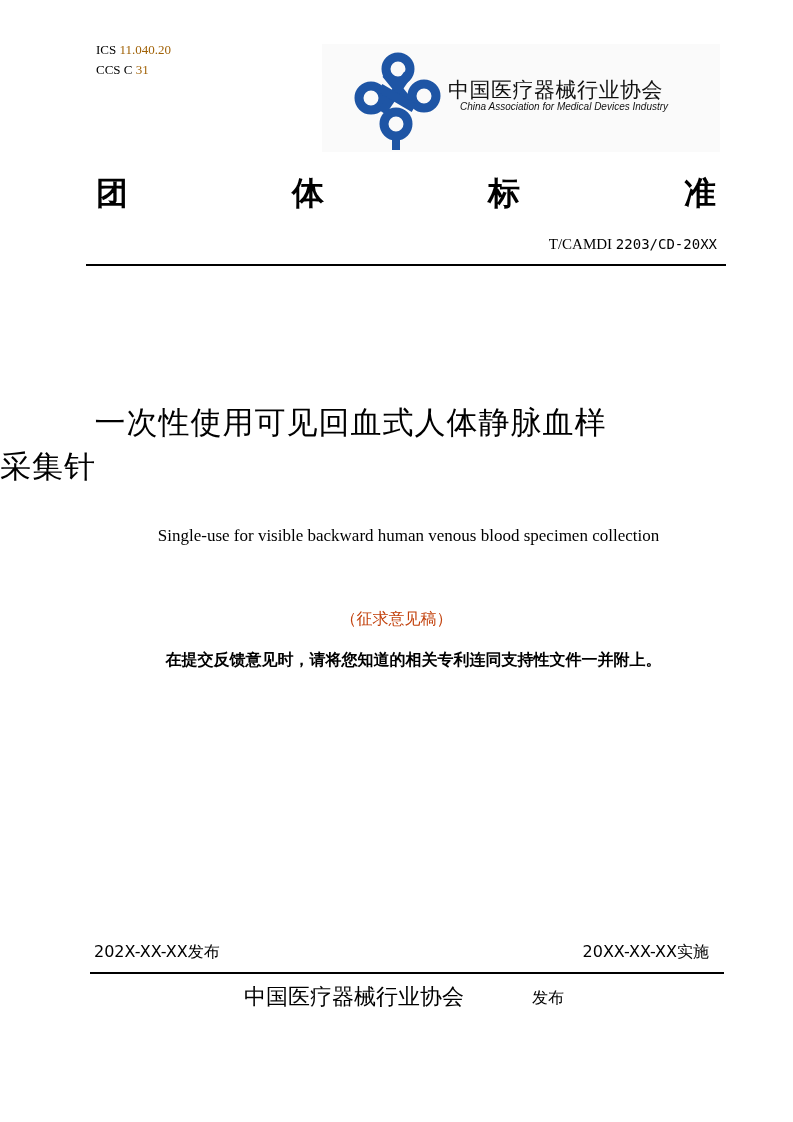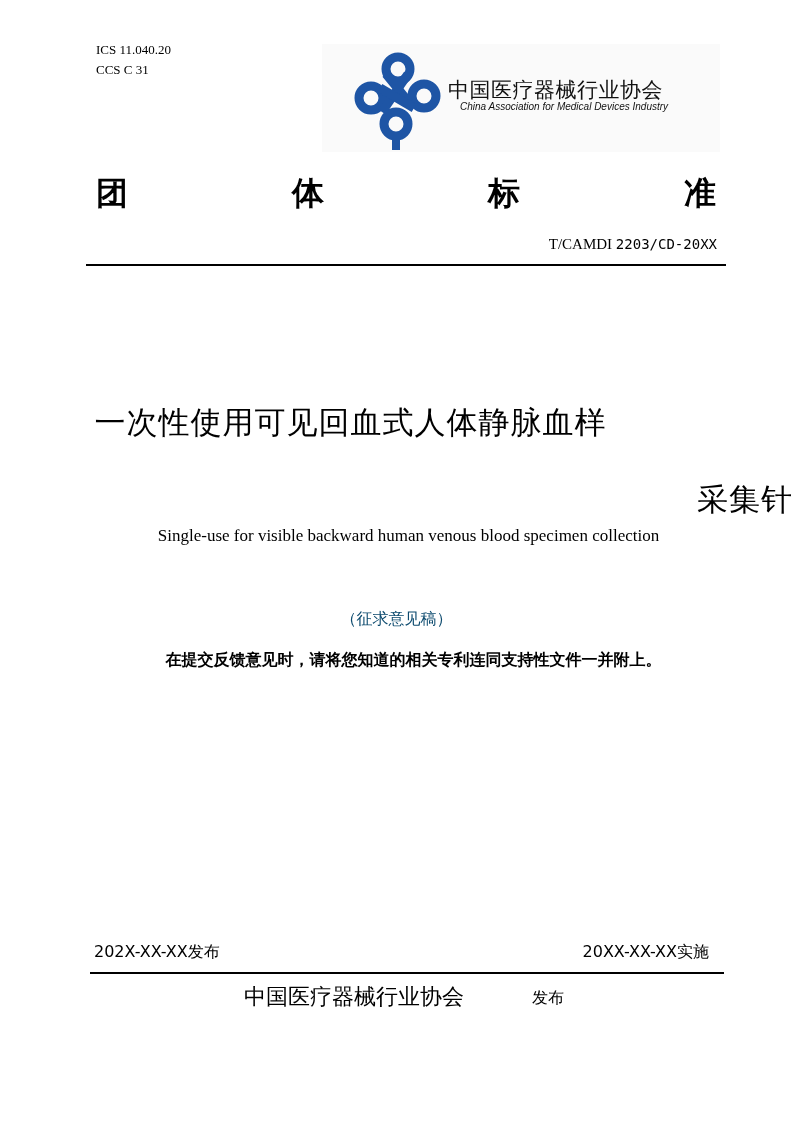--- a/index.html
+++ b/index.html
@@ -2,38 +2,38 @@
 <html><head>
 <meta charset="utf-8">
 <style>
   html, body { margin: 0; padding: 0; background: #ffffff; }
   body { width: 793px; height: 1122px; position: relative; overflow: hidden; color: #000; }
   .serif { font-family: "Liberation Serif", "DejaVu Serif", serif; }
   .sans { font-family: "DejaVu Sans", "Liberation Sans", sans-serif; }
   .abs { position: absolute; }
 
   .ics { left: 96px; top: 40px; font-size: 13px; line-height: 20px; }
-  .red { color: #000000; }
+  .red { color: #a16207; }
 
   .logo-area { left: 322px; top: 44px; width: 398px; height: 108px; background: #fafafa; }
   .logo-mark { left: 352px; top: 50px; width: 92px; height: 100px; }
   .logo-cn { left: 448px; top: 76px; font-size: 21px; color: #111; letter-spacing: 0.5px; }
   .logo-en { left: 460px; top: 101px; font-size: 10px; color: #111; font-family: "Liberation Sans", sans-serif; font-style: italic; }
 
   .title-row { left: 96px; top: 172px; width: 620px; display: flex; justify-content: space-between; font-size: 32px; font-weight: bold; }
   .std-no { right: 76px; top: 236px; font-size: 15px; }
   .std-no .code { font-family: "Liberation Serif", serif; }
   .std-no .num { font-family: "DejaVu Sans Mono", monospace; font-size: 14px; }
   .rule-top { left: 86px; top: 264px; width: 640px; height: 1.5px; background: #000; }
 
   .main-title { left: 0; width: 701px; top: 402px; text-align: center; font-size: 31px; letter-spacing: 1px; }
-  .sub-title { left: 0; width: 793px; top: 479px; text-align: right; font-size: 31px; letter-spacing: 1px; }
+  .sub-title { left: 0; width: 793px; top: 446px; text-align: left; font-size: 31px; letter-spacing: 1px; }
   .en-title { left: 0; width: 793px; top: 526px; text-align: center; font-size: 17px; padding-left: 12px; }
 
-  .draft { left: 0; width: 793px; top: 609px; text-align: center; font-size: 16px; color: #0c4a6e; }
+  .draft { left: 0; width: 793px; top: 609px; text-align: center; font-size: 16px; color: #c2410c; }
   .notice { left: 0; width: 793px; top: 650px; text-align: center; font-size: 16px; font-weight: bold; padding-left: 17px; }
 
   .pub-date { left: 94px; top: 942px; font-size: 16px; }
   .impl-date { right: 84px; top: 942px; font-size: 16px; }
   .rule-bottom { left: 90px; top: 972px; width: 634px; height: 1.5px; background: #000; }
   .org { left: 244px; top: 982px; font-size: 22px; }
   .issue { left: 532px; top: 988px; font-size: 16px; }
 </style>
 </head>
 <body>

